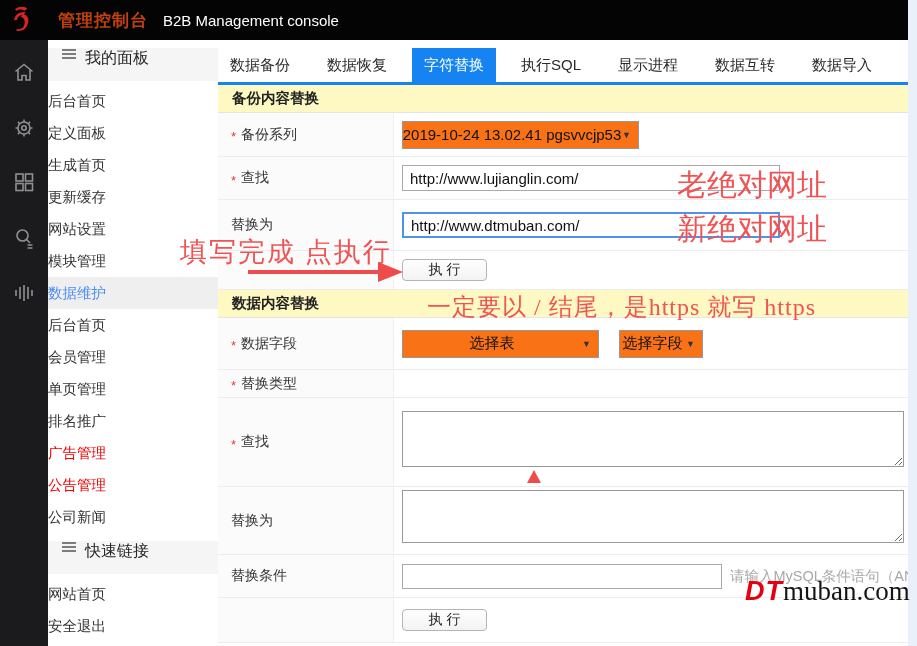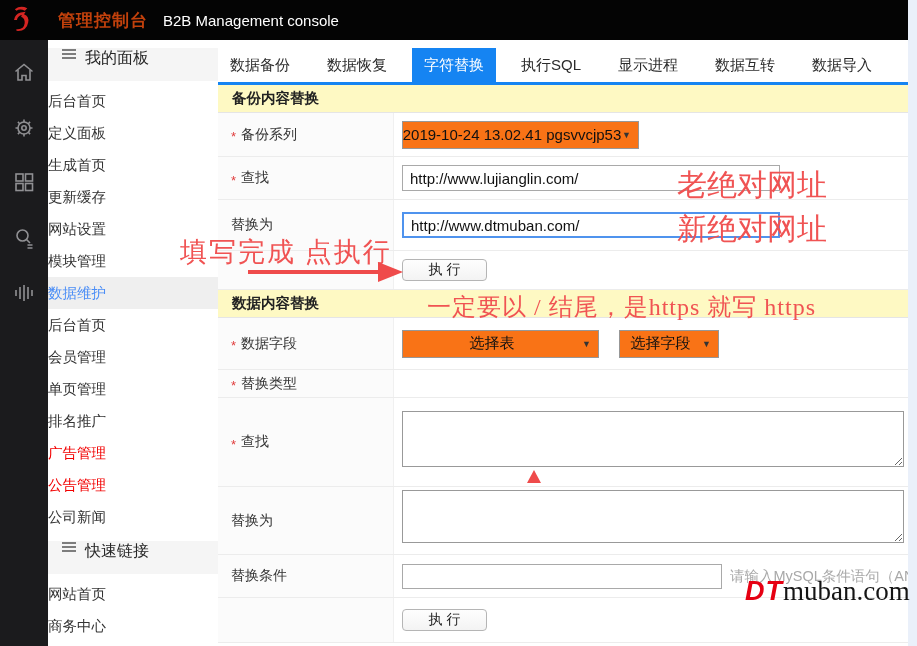--- a/index.html
+++ b/index.html
@@ -58,21 +58,21 @@
   .h52 { height:52px; } .h28r { height:28px; } .h89 { height:89px; } .h68 { height:68px; }
   .h45 { height:45px; }
 
   .fake-select { position:relative; height:28px; border:1px solid #979797; background:#f97316;
                  display:flex; align-items:center; padding:0 26px 0 9px; font-size:15px; color:#111;
                  cursor:pointer; white-space:nowrap;justify-content:center; }
   .fake-select .caret { position:absolute; right:7px; top:50%; transform:translateY(-50%);
                         font-size:9px; color:#333; }
   .sel-series { width:237px; }
   .sel-table { width:197px; }
-  .sel-field { width:100px; margin-left:20px; }
+  .sel-field { width:84px; margin-left:20px; }
 
   .txt-input { height:26px; width:378px; border:1px solid #a9a9a9; padding:0 7px; font-size:15px;
                color:#111; font-family:"Liberation Sans", sans-serif; background:#fff; }
   .txt-input.focused { border:2px solid #4f93ee; }
   .cond-input { width:320px; height:25px; }
   .hint { margin-left:8px; font-size:14.5px; color:#a8a8a8; white-space:nowrap; }
 
   textarea.box { width:502px; border:1px solid #999; background:#fff; resize:both;
                  font-family:"Liberation Sans", sans-serif; font-size:14px; }
   .ta-find { height:56px; margin-top:13px; }
@@ -184,21 +184,20 @@
     <div class="side-item">公司新闻</div>
     <div class="side-header">
       <span class="hamb">
         <svg viewBox="0 0 14 12" stroke="currentColor" stroke-width="1.4" fill="none">
           <path d="M0 2h14 M0 6h14 M0 10h14"></path>
           </svg>
       </span>
       <span class="txt">快速链接</span>
     </div>
     <div class="side-item first">网站首页</div>
-    <div class="side-item">商务中心</div>
     <div class="side-item">安全退出</div>
   </div>
 
   <div class="tabs">
     <div class="tab">数据备份</div>
     <div class="tab">数据恢复</div>
     <div class="tab active">字符替换</div>
     <div class="tab">执行SQL</div>
     <div class="tab">显示进程</div>
     <div class="tab">数据互转</div>

